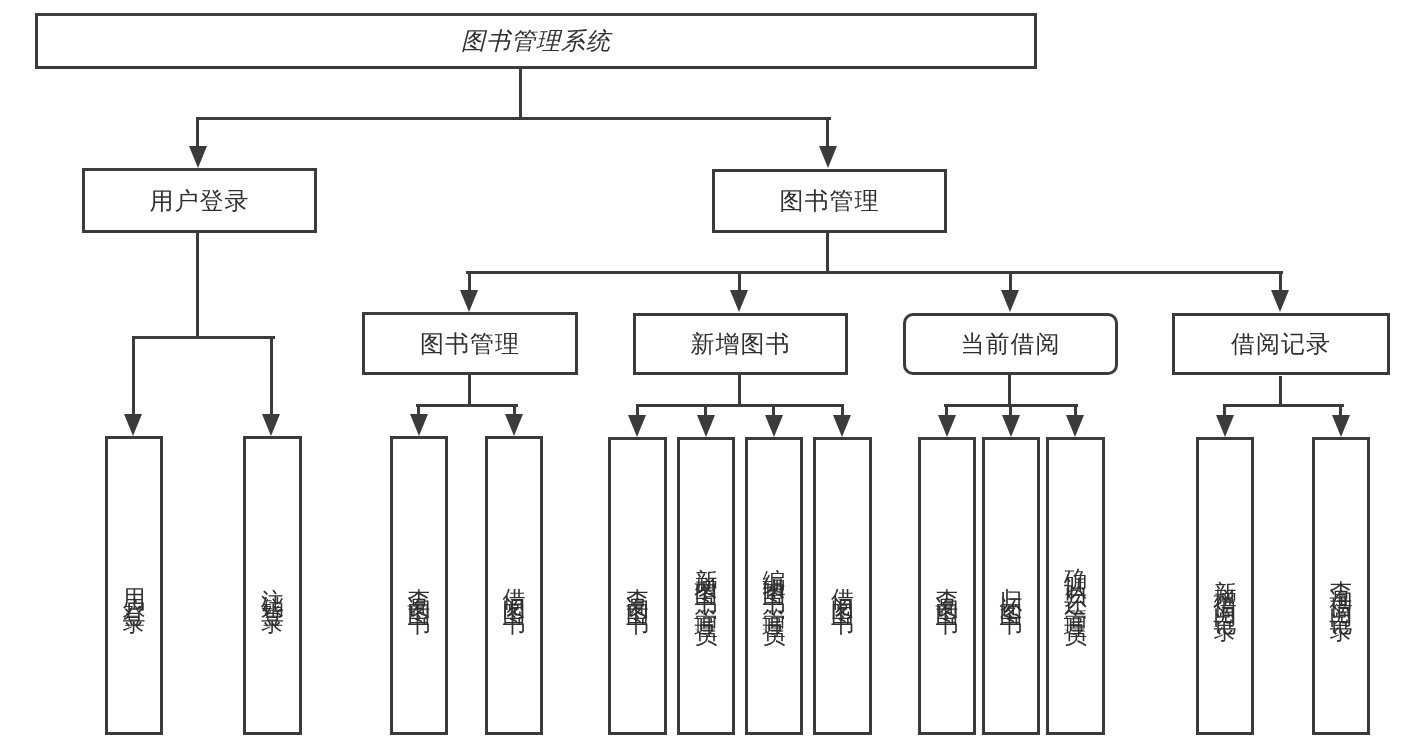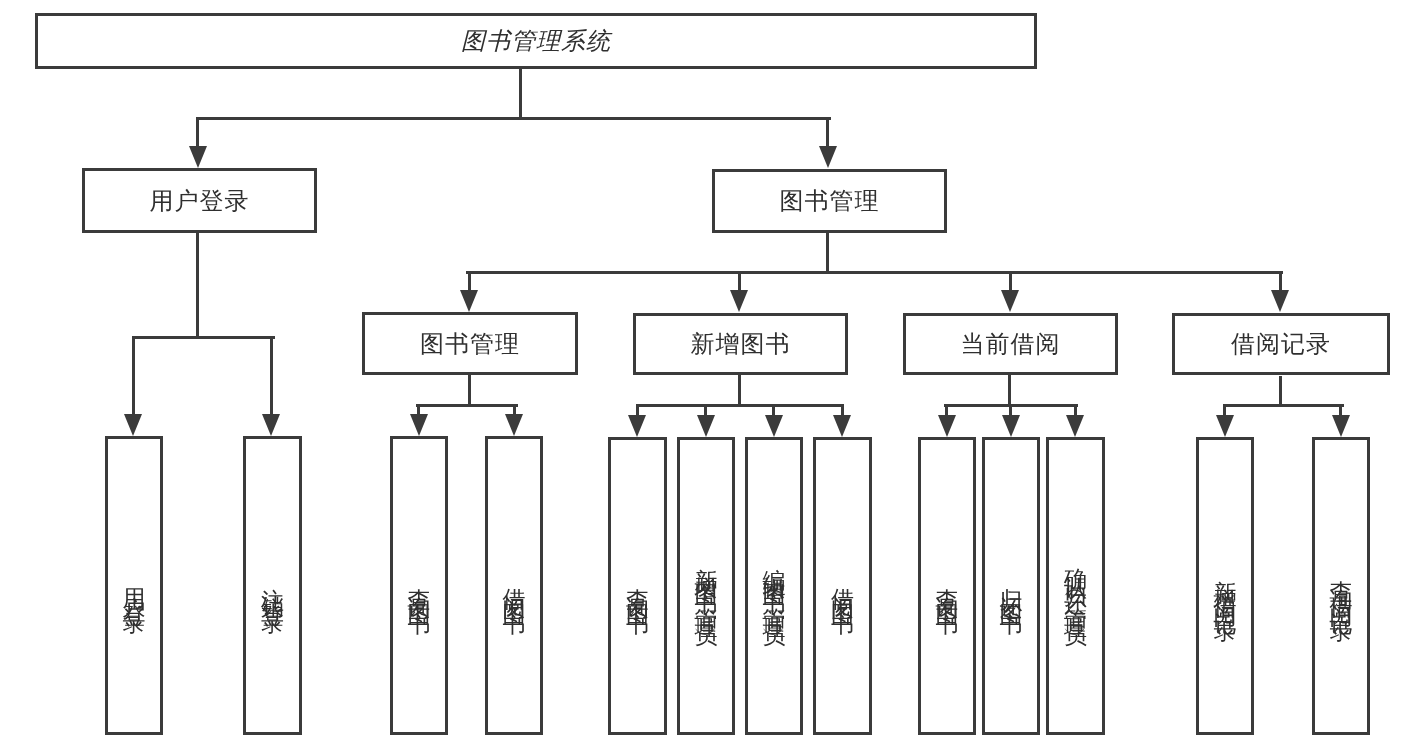--- a/index.html
+++ b/index.html
@@ -36,21 +36,21 @@
 
 <div id="canvas">
 
   <div class="box" style="left:35px;top:13px;width:1002px;height:56px;font-style:italic;">图书管理系统</div>
 
   <div class="box" style="left:82px;top:168px;width:235px;height:65px;">用户登录</div>
   <div class="box" style="left:712px;top:169px;width:235px;height:64px;">图书管理</div>
 
   <div class="box" style="left:362px;top:312px;width:216px;height:63px;">图书管理</div>
   <div class="box" style="left:633px;top:313px;width:215px;height:62px;">新增图书</div>
-  <div class="box" style="left:903px;top:313px;width:215px;height:62px;">当前借阅</div>
+  <div class="box" style="left:903px;top:313px;width:215px;height:62px;border-radius:10px;">当前借阅</div>
   <div class="box" style="left:1172px;top:313px;width:218px;height:62px;">借阅记录</div>
 
   <div class="leaf" style="left:105px;top:436px;width:58px;height:299px;">
     <span>用户登录</span>
     </div>
   <div class="leaf" style="left:243px;top:436px;width:59px;height:299px;">
     <span>注销登录</span>
     </div>
 
   <div class="leaf" style="left:390px;top:436px;width:58px;height:299px;">

